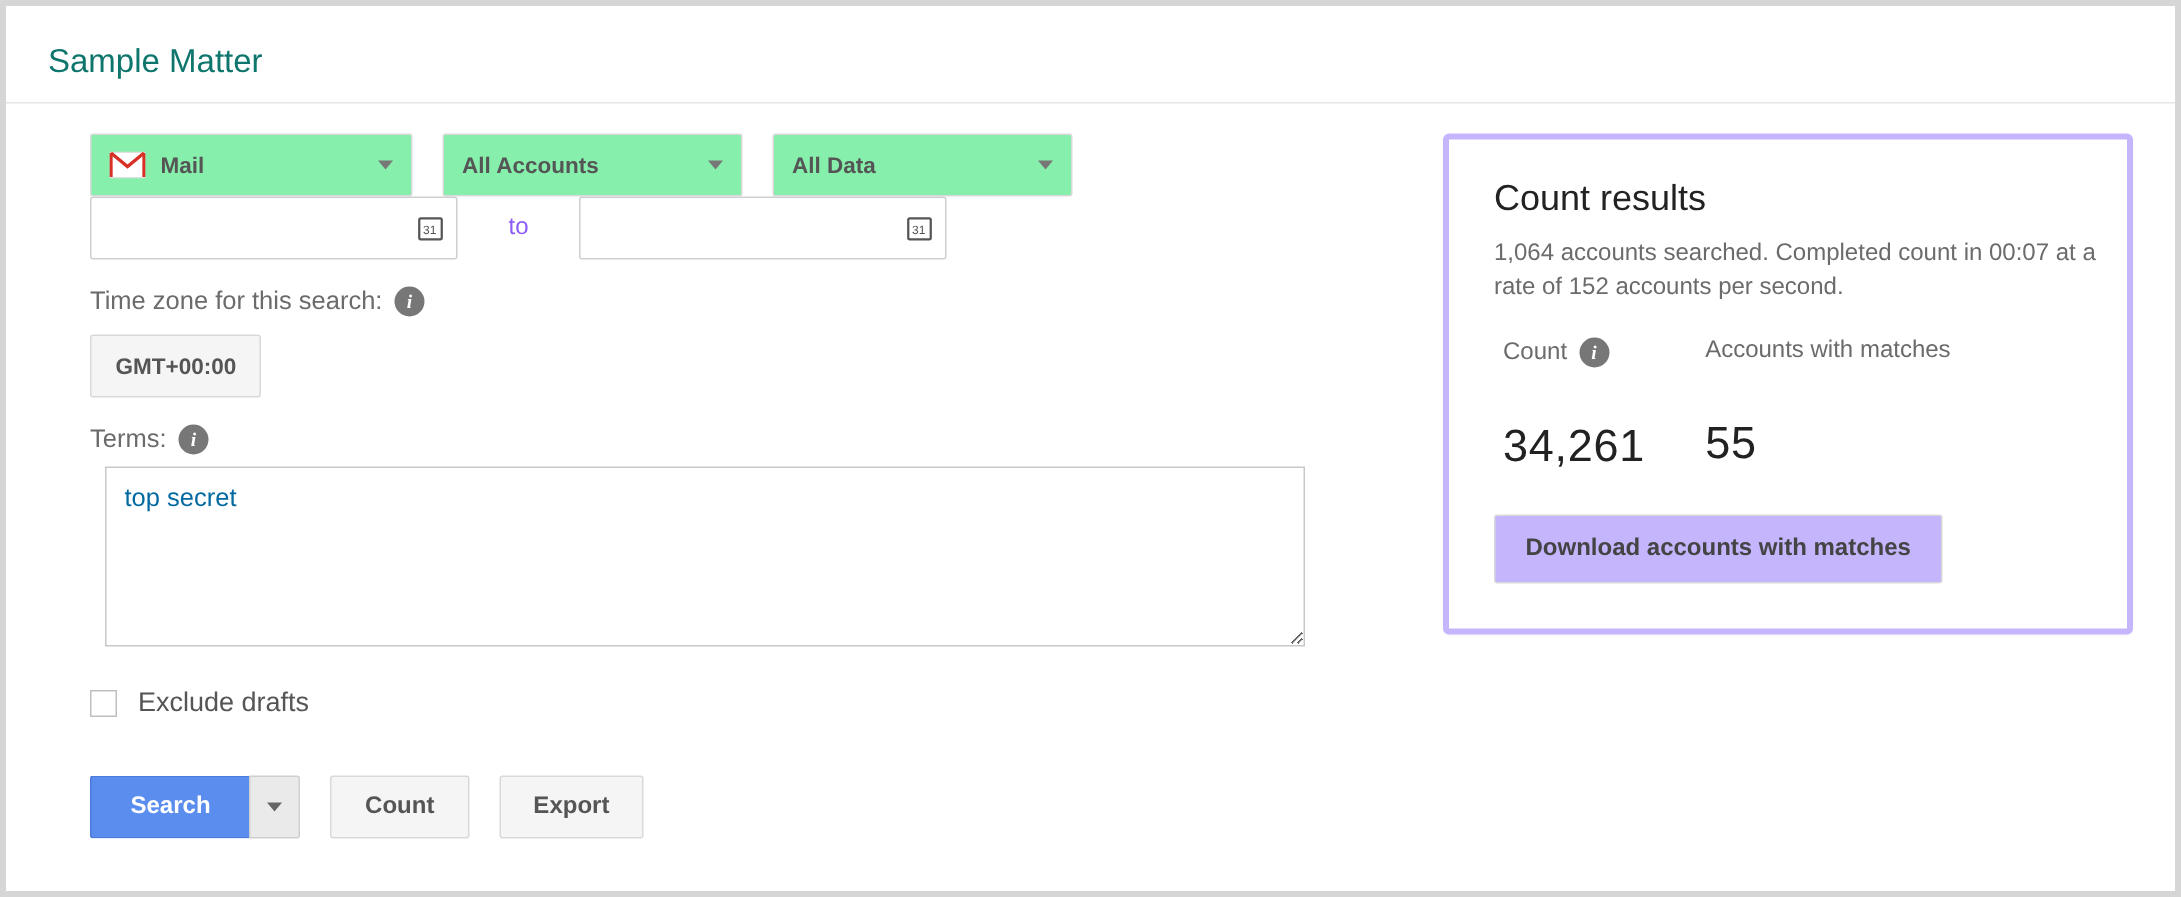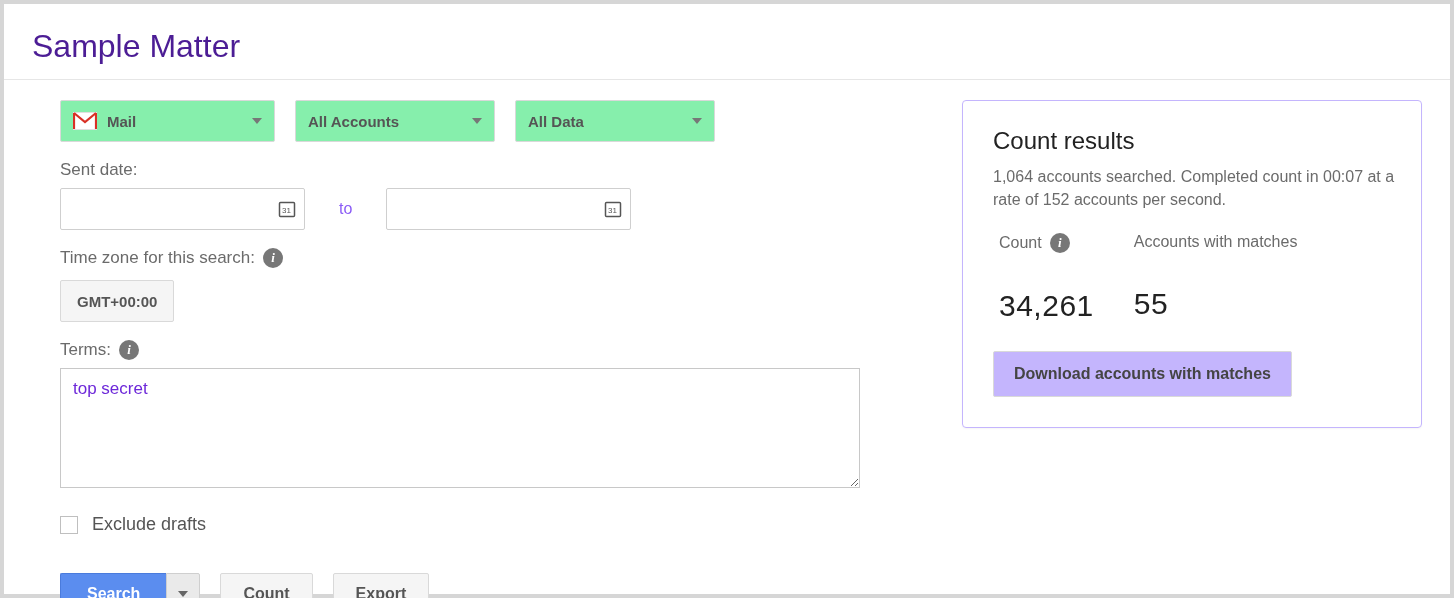--- a/index.html
+++ b/index.html
@@ -12,22 +12,22 @@
     padding: 4px;
   }
   .app {
     background: #fff;
     width: 100%;
     height: 100%;
     padding: 18px 28px 18px 28px;
     position: relative;
   }
   .page-title {
-    font-size: 32px;
-    color: #4c1d95;
+    font-size: 22px;
+    color: #0f766e;
     font-weight: 400;
     margin: 6px 0 14px 0;
   }
   .hr {
     border: none;
     border-top: 1px solid #e6e6e6;
     margin: 0 -28px 20px -28px;
   }
   .content {
     display: flex;
@@ -99,22 +99,22 @@
     display:inline-flex; align-items:center;
     background:#f5f5f5; border:1px solid #d9d9d9;
     height:42px; padding:0 16px; border-radius:2px;
     color:#555; font-weight:700; font-size:15px; cursor:pointer;
     margin-top:4px;
   }
 
   .terms-area {
     width:800px; height:120px;
     border:1px solid #c8c8c8;
-    padding:10px 12px; font-size:17px; color:#6d28d9;
-    resize:both; font-family:inherit;
+    padding:10px 12px; font-size:17px; color:#0369a1;
+    resize:both; font-family:inherit;margin-left:10px;
   }
 
   .checkbox-row { display:flex; align-items:center; gap:14px; margin-top:22px;}
   .chk { width:18px; height:18px; border:1px solid #bfbfbf; background:#fff; cursor:pointer;}
   .chk-label { color:#555; font-size:18px; }
 
   .actions { display:flex; gap:20px; margin-top:38px; }
   .btn {
     height:42px; padding:0 22px;
     background:#f5f5f5; border:1px solid #d9d9d9;
@@ -137,21 +137,21 @@
   }
   .btn-split-caret .caret {
     width:0;height:0;
     border-left:5px solid transparent;
     border-right:5px solid transparent;
     border-top:6px solid #666;
   }
 
   
   .panel {
-    border:1px solid #c4b5fd;
+    border:4px solid #c4b5fd;
     border-radius:4px;
     padding:26px 13px 30px 30px;
     box-shadow: 0 1px 2px rgba(0,0,0,0.04);
   }
   .panel-title { font-size:24px; color:#222; margin:0 0 10px 0; font-weight:400;}
   .panel-sub { color:#6b6b6b; font-size:16px; line-height:1.45; margin:0 0 22px 0;}
   .metrics { display:flex; gap:40px; margin-bottom:28px; padding-left:6px;}
   .metric-label { color:#6b6b6b; font-size:16px; display:flex; align-items:center; gap:8px; margin-bottom:8px;}
   .metric-value { font-size:30px; color:#222; letter-spacing:0.5px;margin-top:36px;}
   .dl-btn {
@@ -190,21 +190,20 @@
           <span>All Accounts</span>
           <span class="caret"></span>
         </div>
 
         <div class="dd">
           <span>All Data</span>
           <span class="caret"></span>
         </div>
       </div>
 
-      <div class="field-label">Sent date:</div>
       <div class="row">
         <div class="date-input">
           <svg class="cal-icon" viewBox="0 0 18 18">
             <rect x="1.5" y="2.5" width="15" height="14" rx="1"></rect>
             <text x="4" y="13">31</text>
           </svg>
         </div>
         <span class="date-sep">to</span>
         <div class="date-input">
           <svg class="cal-icon" viewBox="0 0 18 18">

